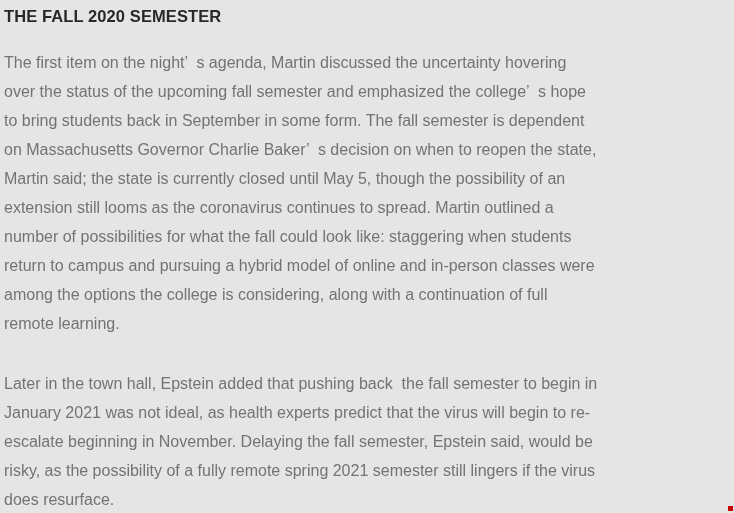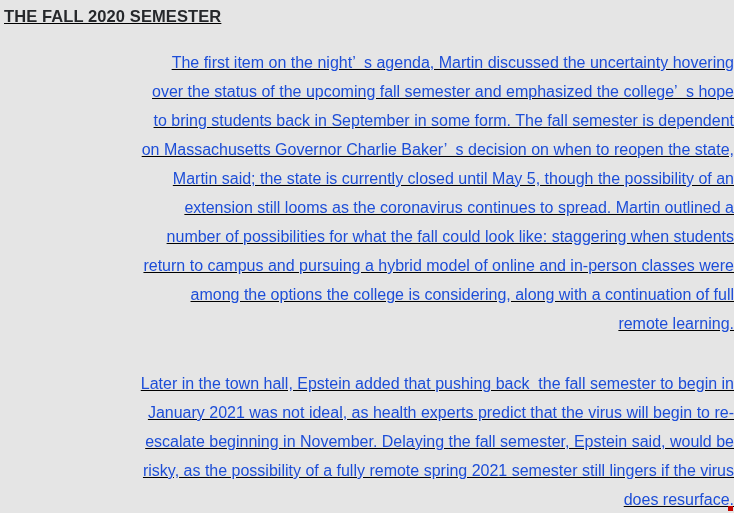--- a/index.html
+++ b/index.html
@@ -8,38 +8,36 @@
     width: 734px;
     height: 513px;
     overflow: hidden;
     background: #e5e5e5;
     font-family: "Liberation Sans", sans-serif;
   }
   .article {
     position: relative;
     padding: 4px 0 0 4px;
     width: 730px;
-    text-decoration: underline;
   }
   h1.heading {
     margin: 0 0 20px 0;
     font-size: 16.5px;
     font-weight: bold;
     line-height: 24px;
     letter-spacing: 0.1px;
     color: #26282b;
     white-space: pre;
   }
   p.para {
     margin: 0 0 31px 0;
     font-size: 16px;
     line-height: 29px;
-    color: #1d4ed8;
+    color: #737373;
     white-space: pre; 
-    text-align: right;
   }
   p.para:last-of-type {
     margin-bottom: 14px;
   }
   .red-marker {
     position: absolute;
     top: 506px;
     right: 1px;
     width: 5px;
     height: 5px;

